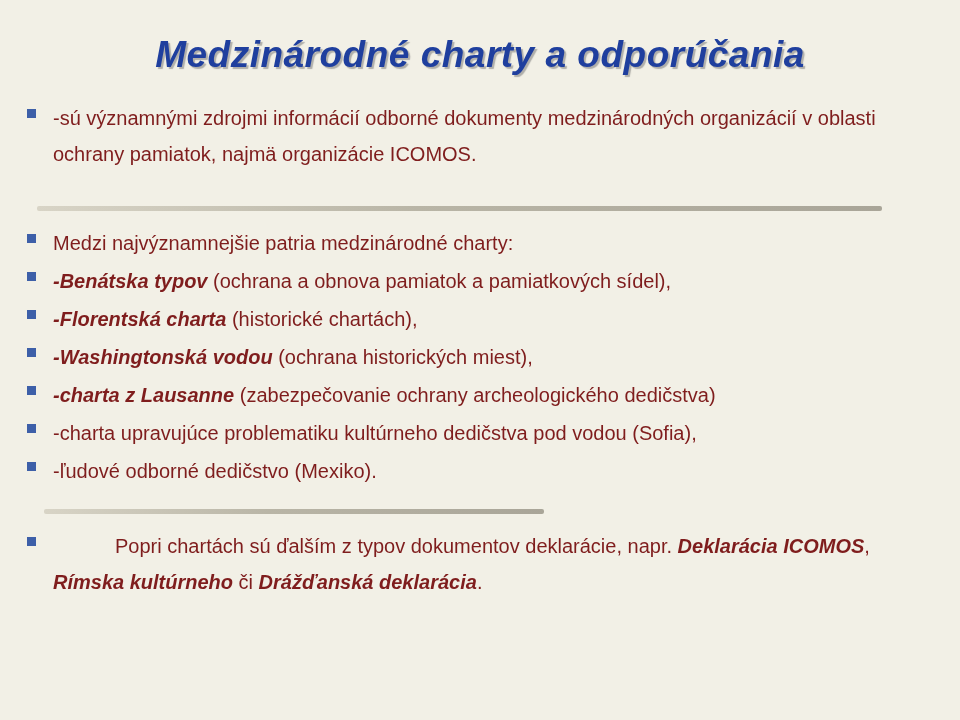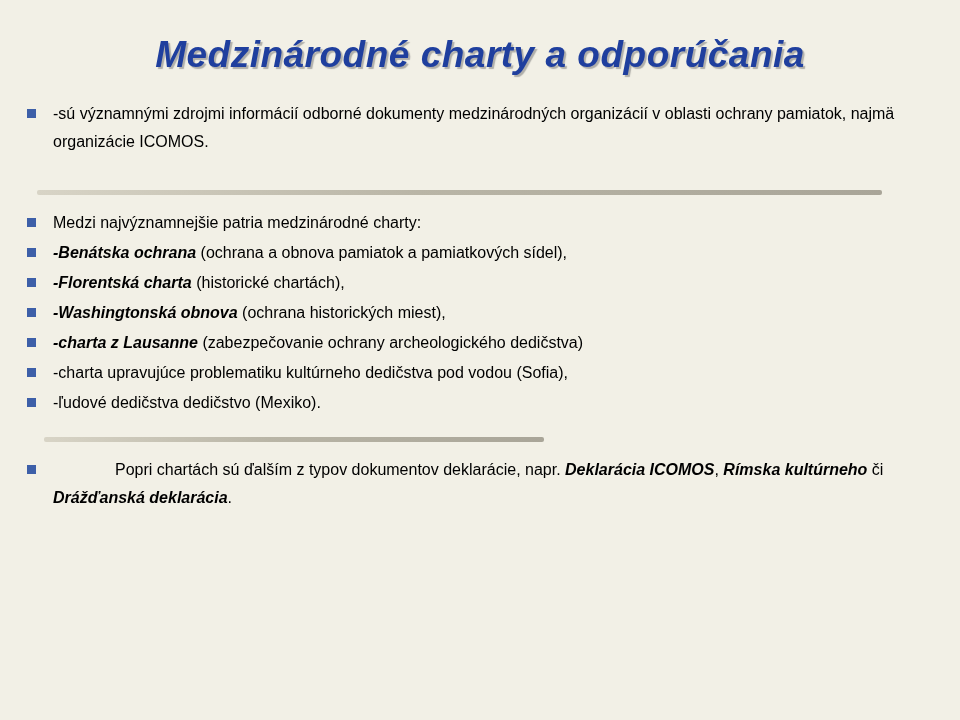--- a/index.html
+++ b/index.html
@@ -48,23 +48,23 @@
     flex: 0 0 auto;
     width: 9px;
     height: 9px;
     background: #3d5fa8;
     margin-top: 9px;
     margin-right: 17px;
     margin-left: 5px;
   }
   .bullet-text {
     flex: 1 1 auto;
-    font-size: 16px;
-    line-height: 28px;
-    color: #000000;
+    font-size: 20px;
+    line-height: 36px;
+    color: #7f1d1d;
   }
   .bullet-text b {
     font-weight: bold;
     font-style: italic;
   }
   .gap-sm { height: 22px; }
   .gap-xs { height: 8px; }
   .divider {
     height: 5px;
     background: linear-gradient(to right, #d8d4c6 0%, #b9b5a6 45%, #a9a598 100%);
@@ -96,47 +96,47 @@
 
     <div class="divider wide"></div>
 
     <div class="bullet-row">
       <span class="marker"></span>
       <span class="bullet-text">Medzi najvýznamnejšie patria medzinárodné charty:</span>
     </div>
 
     <div class="bullet-row">
       <span class="marker"></span>
-      <span class="bullet-text"><b>-Benátska ochrana</b><span> (ochrana a obnova pamiatok a pamiatkových sídel),</span></span>
+      <span class="bullet-text"><b>-Benátska typov</b><span> (ochrana a obnova pamiatok a pamiatkových sídel),</span></span>
     </div>
 
     <div class="bullet-row">
       <span class="marker"></span>
       <span class="bullet-text"><b>-Florentská charta</b><span> (historické chartách),</span></span>
     </div>
 
     <div class="bullet-row">
       <span class="marker"></span>
-      <span class="bullet-text"><b>-Washingtonská obnova</b><span> (ochrana historických miest),</span></span>
+      <span class="bullet-text"><b>-Washingtonská vodou</b><span> (ochrana historických miest),</span></span>
     </div>
 
     <div class="bullet-row">
       <span class="marker"></span>
       <span class="bullet-text"><b>-charta z Lausanne</b><span> (zabezpečovanie ochrany archeologického dedičstva)</span></span>
     </div>
 
     <div class="bullet-row">
       <span class="marker"></span>
       <span class="bullet-text">-charta upravujúce problematiku kultúrneho dedičstva pod vodou (Sofia),</span>
     </div>
 
 
     <div class="bullet-row">
       <span class="marker"></span>
-      <span class="bullet-text">-ľudové dedičstva dedičstvo (Mexiko).</span>
+      <span class="bullet-text">-ľudové odborné dedičstvo (Mexiko).</span>
     </div>
 
     <div class="gap-xs"></div>
 
     <div class="divider narrow"></div>
 
     <div class="bullet-row">
       <span class="marker"></span>
       <span class="bullet-text">
         <span class="indent-first"></span><span>Popri chartách sú ďalším z typov dokumentov deklarácie, napr. </span><b>Deklarácia ICOMOS</b><span>, </span><b>Rímska kultúrneho</b><span> či </span><b>Drážďanská deklarácia</b><span>.</span>

